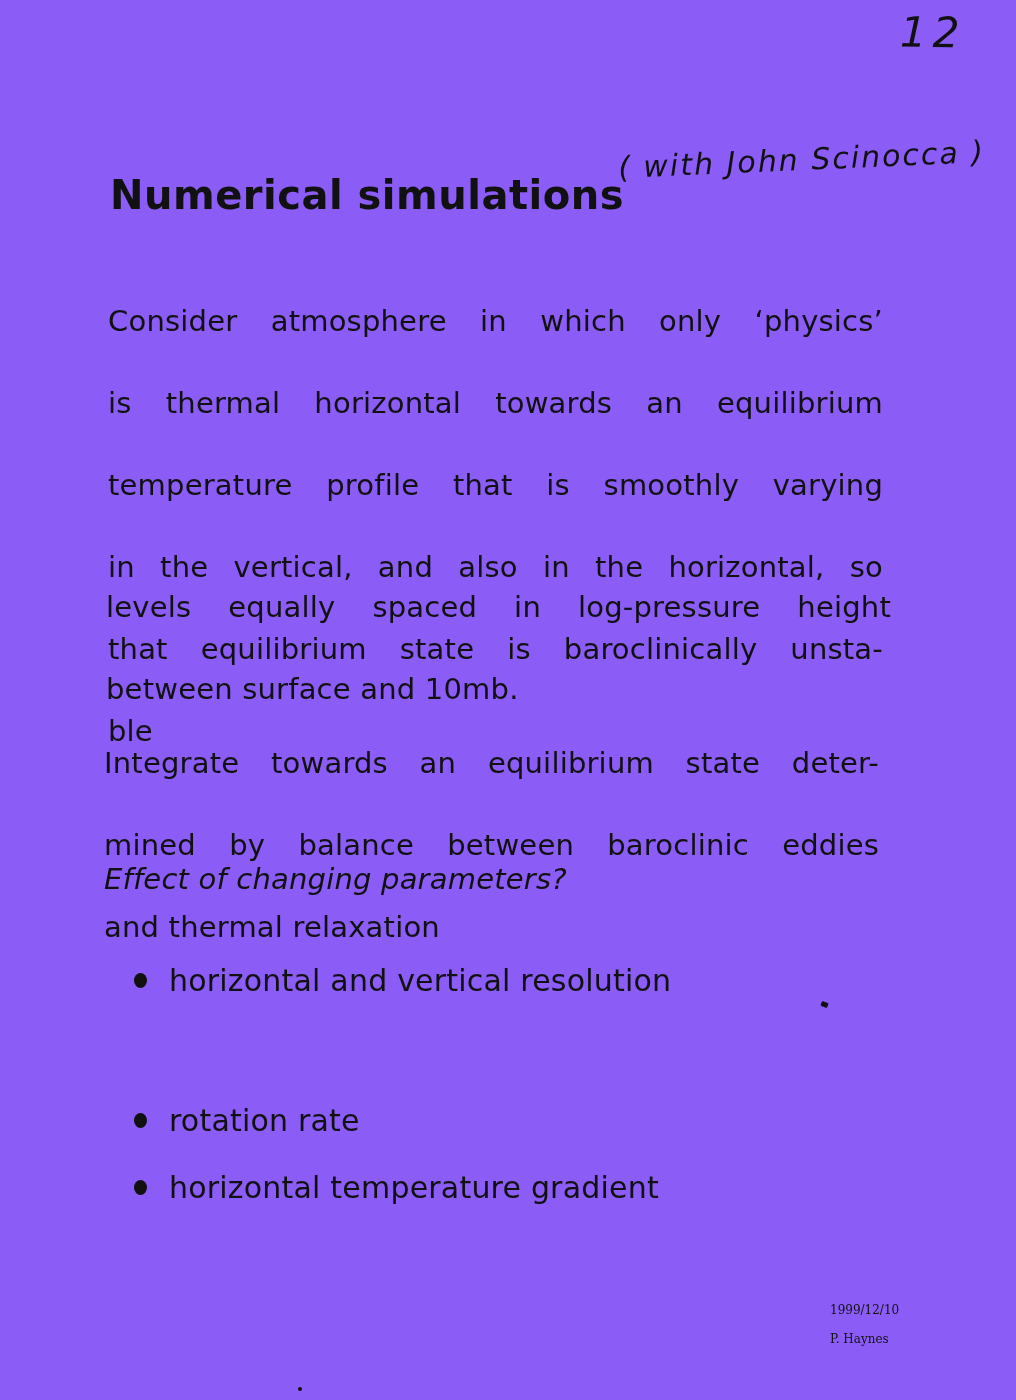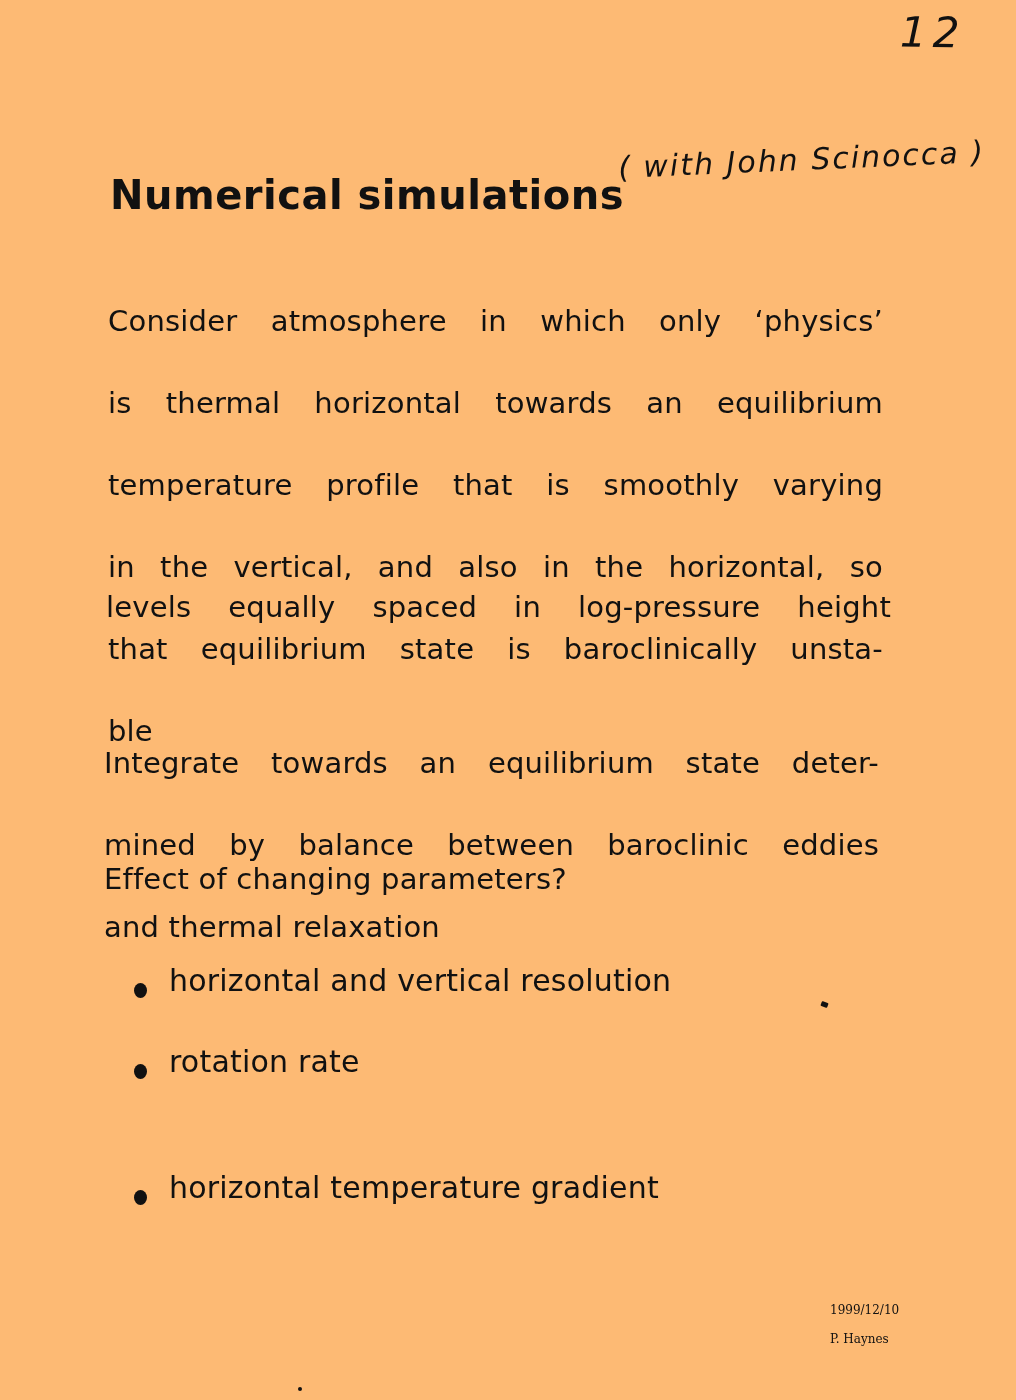--- a/index.html
+++ b/index.html
@@ -4,21 +4,21 @@
 <style>
   html, body {
     margin: 0;
     padding: 0;
     background: #ffffff;
   }
   .page {
     position: relative;
     width: 1016px;
     height: 1400px;
-    background: #fdba74;
+    background: #8b5cf6;
     color: #111111;
     font-family: "DejaVu Sans", "Liberation Sans", sans-serif;
     overflow: hidden;
   }
 
   
   .handwritten {
     font-family: "DejaVu Sans", sans-serif;
     font-style: italic;
     letter-spacing: 2px;
@@ -65,32 +65,33 @@
   #para1 { left: 108px; top: 260px; width: 775px; }
   #para2 { left: 106px; top: 546px; width: 785px; }
   #para3 { left: 104px; top: 702px; width: 775px; }
 
   .question {
     position: absolute;
     left: 104px;
     top: 862px;
     font-size: 29px;
     letter-spacing: 0.2px;
+    font-style: italic;
   }
 
   .bullet-row {
     position: absolute;
     left: 134px;
     display: flex;
-    align-items: flex-end;
+    align-items: center;
     font-size: 30px;
     letter-spacing: 0.2px;
   }
   #bullet-0 { top: 963px; }
-  #bullet-1 { top: 1044px; }
+  #bullet-1 { top: 1103px; }
   #bullet-2 { top: 1170px; }
   .bullet-dot {
     width: 13px;
     height: 15px;
     border-radius: 50%;
     background: #111;
     margin-right: 22px;
     flex: 0 0 auto;
   }
 
@@ -140,20 +141,21 @@
     <div class="line just">Consider atmosphere in which only ‘physics’</div>
     <div class="line just">is thermal horizontal towards an equilibrium</div>
     <div class="line just">temperature profile that is smoothly varying</div>
     <div class="line just">in the vertical, and also in the horizontal, so</div>
     <div class="line just">that equilibrium state is baroclinically unsta-</div>
     <div class="line">ble</div>
   </div>
 
   <div class="para" id="para2">
     <div class="line just">levels equally spaced in log-pressure height</div>
+    <div class="line">between surface and 10mb.</div>
   </div>
 
   <div class="para" id="para3">
     <div class="line just">Integrate towards an equilibrium state deter-</div>
     <div class="line just">mined by balance between baroclinic eddies</div>
     <div class="line">and thermal relaxation</div>
   </div>
 
   <div class="question">Effect of changing parameters?</div>
 

